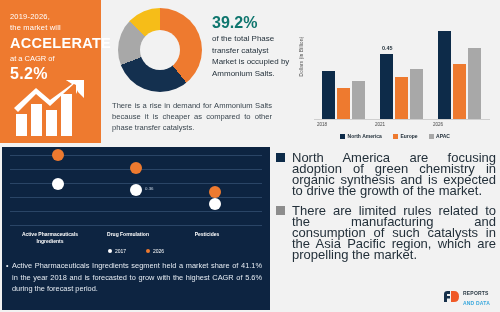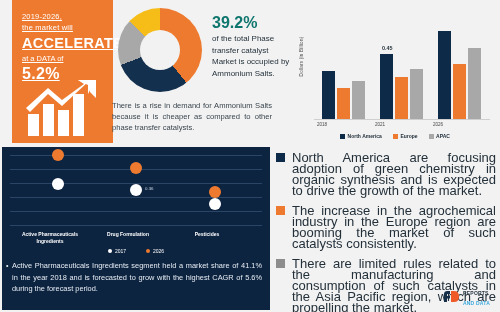--- a/index.html
+++ b/index.html
@@ -6,22 +6,22 @@
   body{
     width:500px;height:312px;
     font-family:"Liberation Sans", sans-serif;
     background:#ffffff;
     overflow:hidden;
   }
   .canvas{position:relative;width:500px;height:312px;background:#f2f2f2;}
 
   
   .orange-panel{
-    position:absolute;left:12px;top:0;width:101px;height:143px;
-    background:#ee7a2f;color:#fff;box-sizing:border-box;padding:12px 8px 0 10px;text-decoration:underline;
+    position:absolute;left:0;top:0;width:101px;height:143px;
+    background:#ee7a2f;color:#fff;box-sizing:border-box;padding:12px 8px 0 10px;
   }
   .op-line1{font-size:7.5px;letter-spacing:.2px;line-height:10px;}
   .op-line2{font-size:7.5px;letter-spacing:.2px;line-height:11px;}
   .op-accel{font-size:14.5px;font-weight:bold;letter-spacing:.3px;line-height:18px;margin-top:1px;}
   .op-cagr{font-size:7.5px;line-height:11px;margin-top:1px;}
   .op-pct{font-size:16px;font-weight:bold;line-height:19px;letter-spacing:.3px;}
   .op-chart{position:absolute;left:14px;top:78px;width:78px;height:58px;}
 
   
   .donut-wrap{position:absolute;left:118px;top:8px;width:84px;height:84px;}
@@ -98,21 +98,21 @@
 </style>
 </head>
 <body>
 
 <div class="canvas">
 
   <div class="orange-panel">
     <div class="op-line1">2019-2026,</div>
     <div class="op-line2">the market will</div>
     <div class="op-accel">ACCELERATE</div>
-    <div class="op-cagr">at a DATA of</div>
+    <div class="op-cagr">at a CAGR of</div>
     <div class="op-pct">5.2%</div>
     <svg class="op-chart" viewBox="0 0 78 58">
       <rect x="2" y="36" width="11" height="22" fill="#fff"></rect>
       <rect x="17" y="26" width="11" height="32" fill="#fff"></rect>
       <rect x="32" y="32" width="11" height="26" fill="#fff"></rect>
       <rect x="47" y="16" width="11" height="42" fill="#fff"></rect>
       <path d="M4 34 L22 16 L36 28 L62 4 L62 16 L68 4 L52 2 L58 6 L36 22 L22 10 L0 30 Z" fill="#fff"></path>
       <polygon points="52,2 70,2 70,20 64,14 64,8" fill="#fff"></polygon>
     </svg>
   </div>
@@ -209,24 +209,20 @@
     </div>
 
     <div class="navy-bullet">•</div>
     <div class="navy-para">Active Pharmaceuticals Ingredients segment held a market share of 41.1% in the year 2018 and is forecasted to grow with the highest CAGR of 5.6% during the forecast period.</div>
   </div>
 
   <div class="bullets">
     <div class="brow">
       <span class="bsq" style="background:#0d2b49;"></span>
       <span class="btxt">North America are focusing adoption of green chemistry in organic synthesis and is expected to drive the growth of the market.</span>
-    </div>
-    <div class="brow">
-      <span class="bsq" style="background:#ee7a2f;"></span>
-      <span class="btxt">The increase in the agrochemical industry in the Europe region are booming the market of such catalysts consistently.</span>
     </div>
     <div class="brow">
       <span class="bsq" style="background:#8d8d8d;"></span>
       <span class="btxt">There are limited rules related to the manufacturing and consumption of such catalysts in the Asia Pacific region, which are propelling the market.</span>
     </div>
   </div>
 
   <div class="logo">
     <svg class="logo-mark" viewBox="0 0 34 26">
       <path d="M2 24 L2 8 Q2 2 9 2 L14 2 L14 8 L8 8 L8 24 Z" fill="#16304a"></path>

